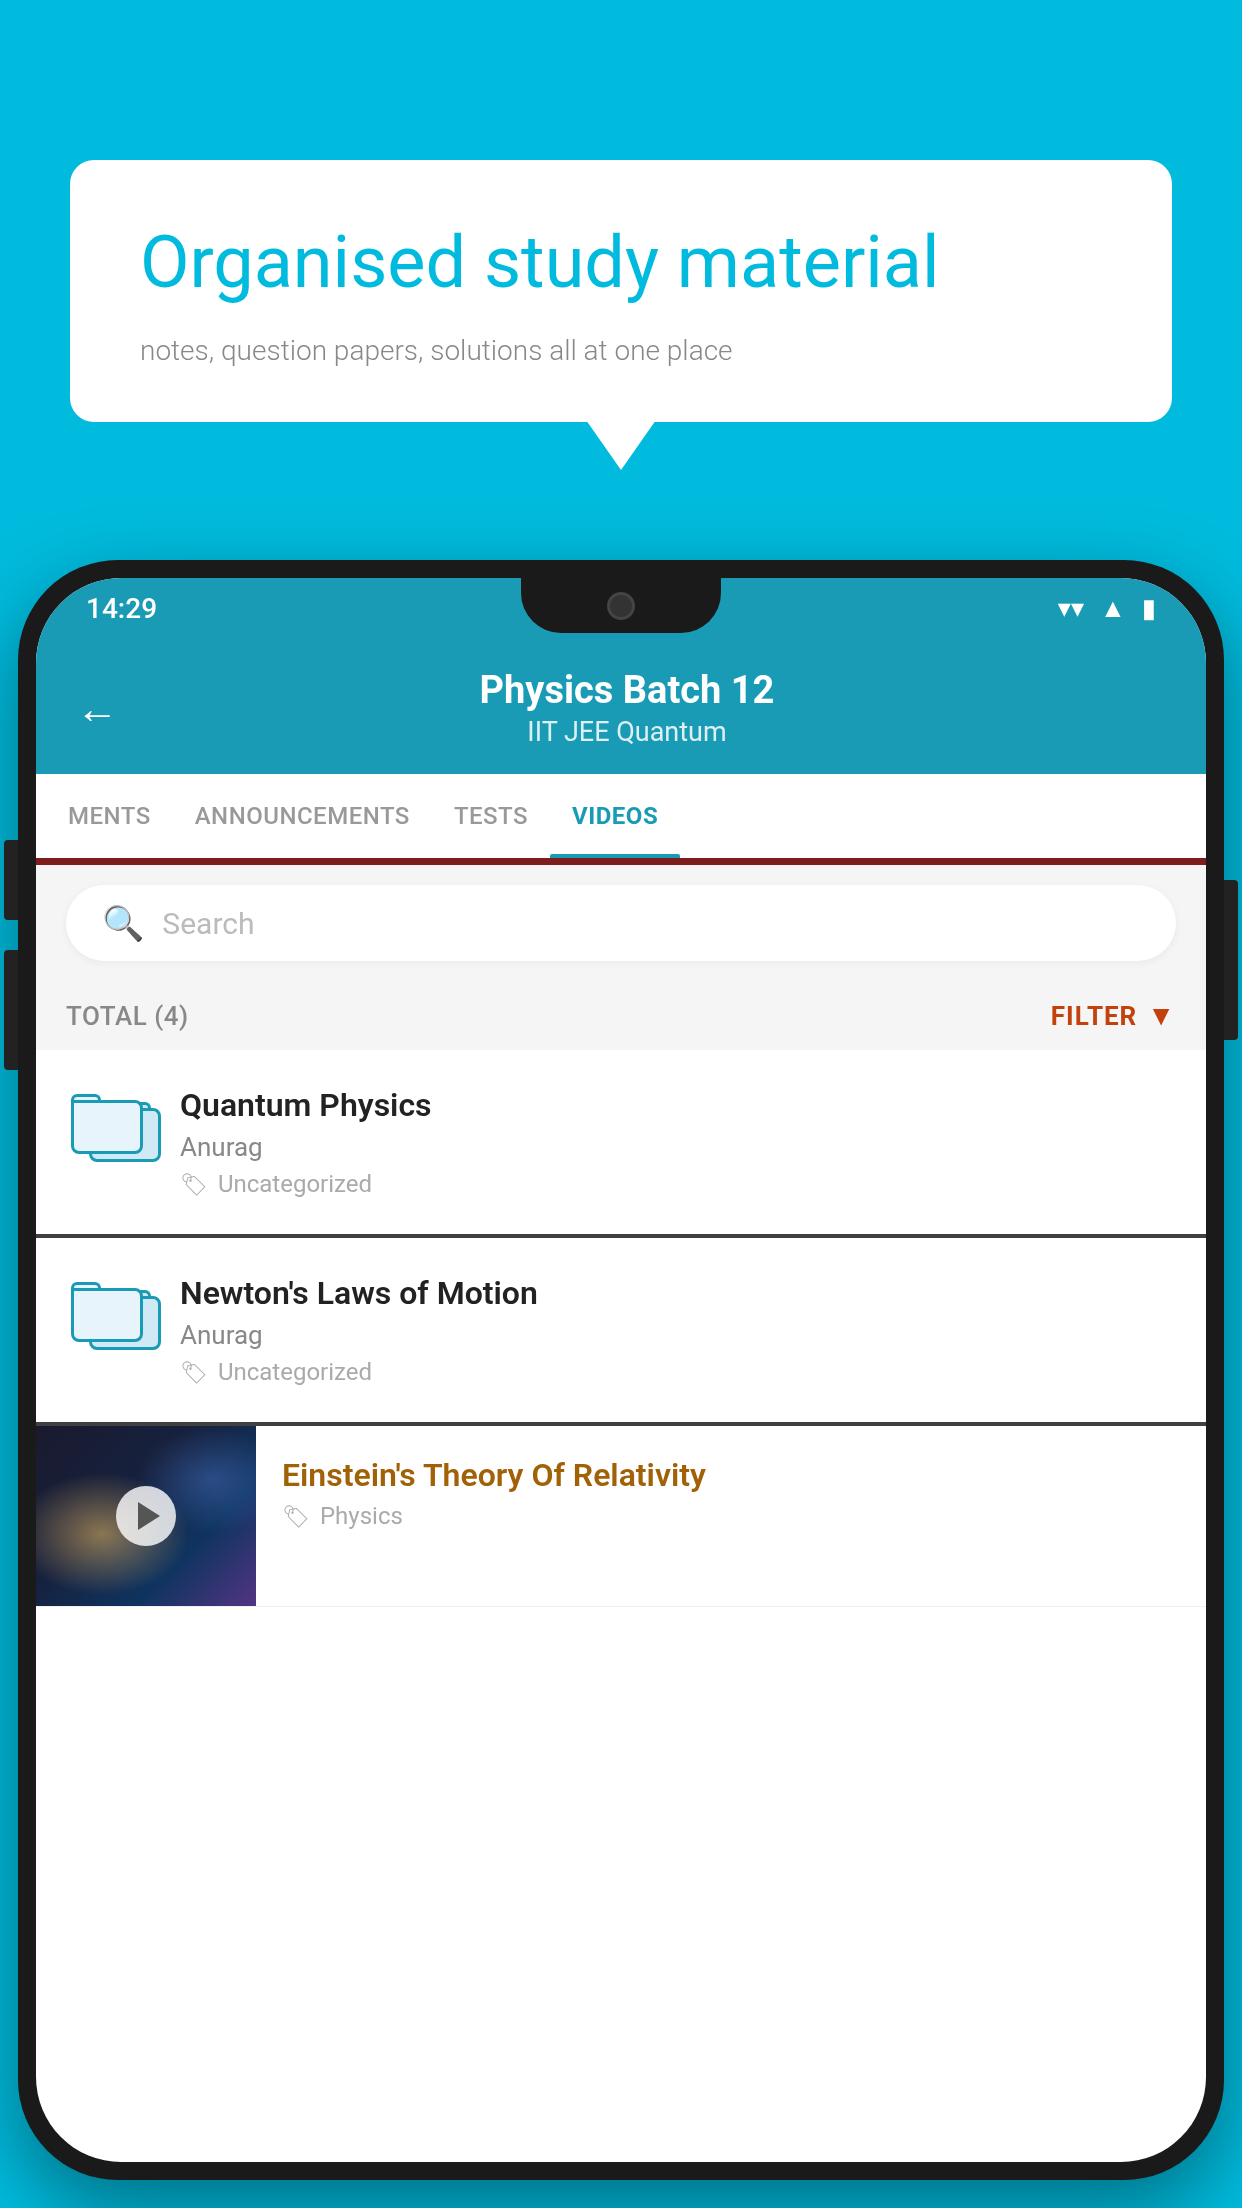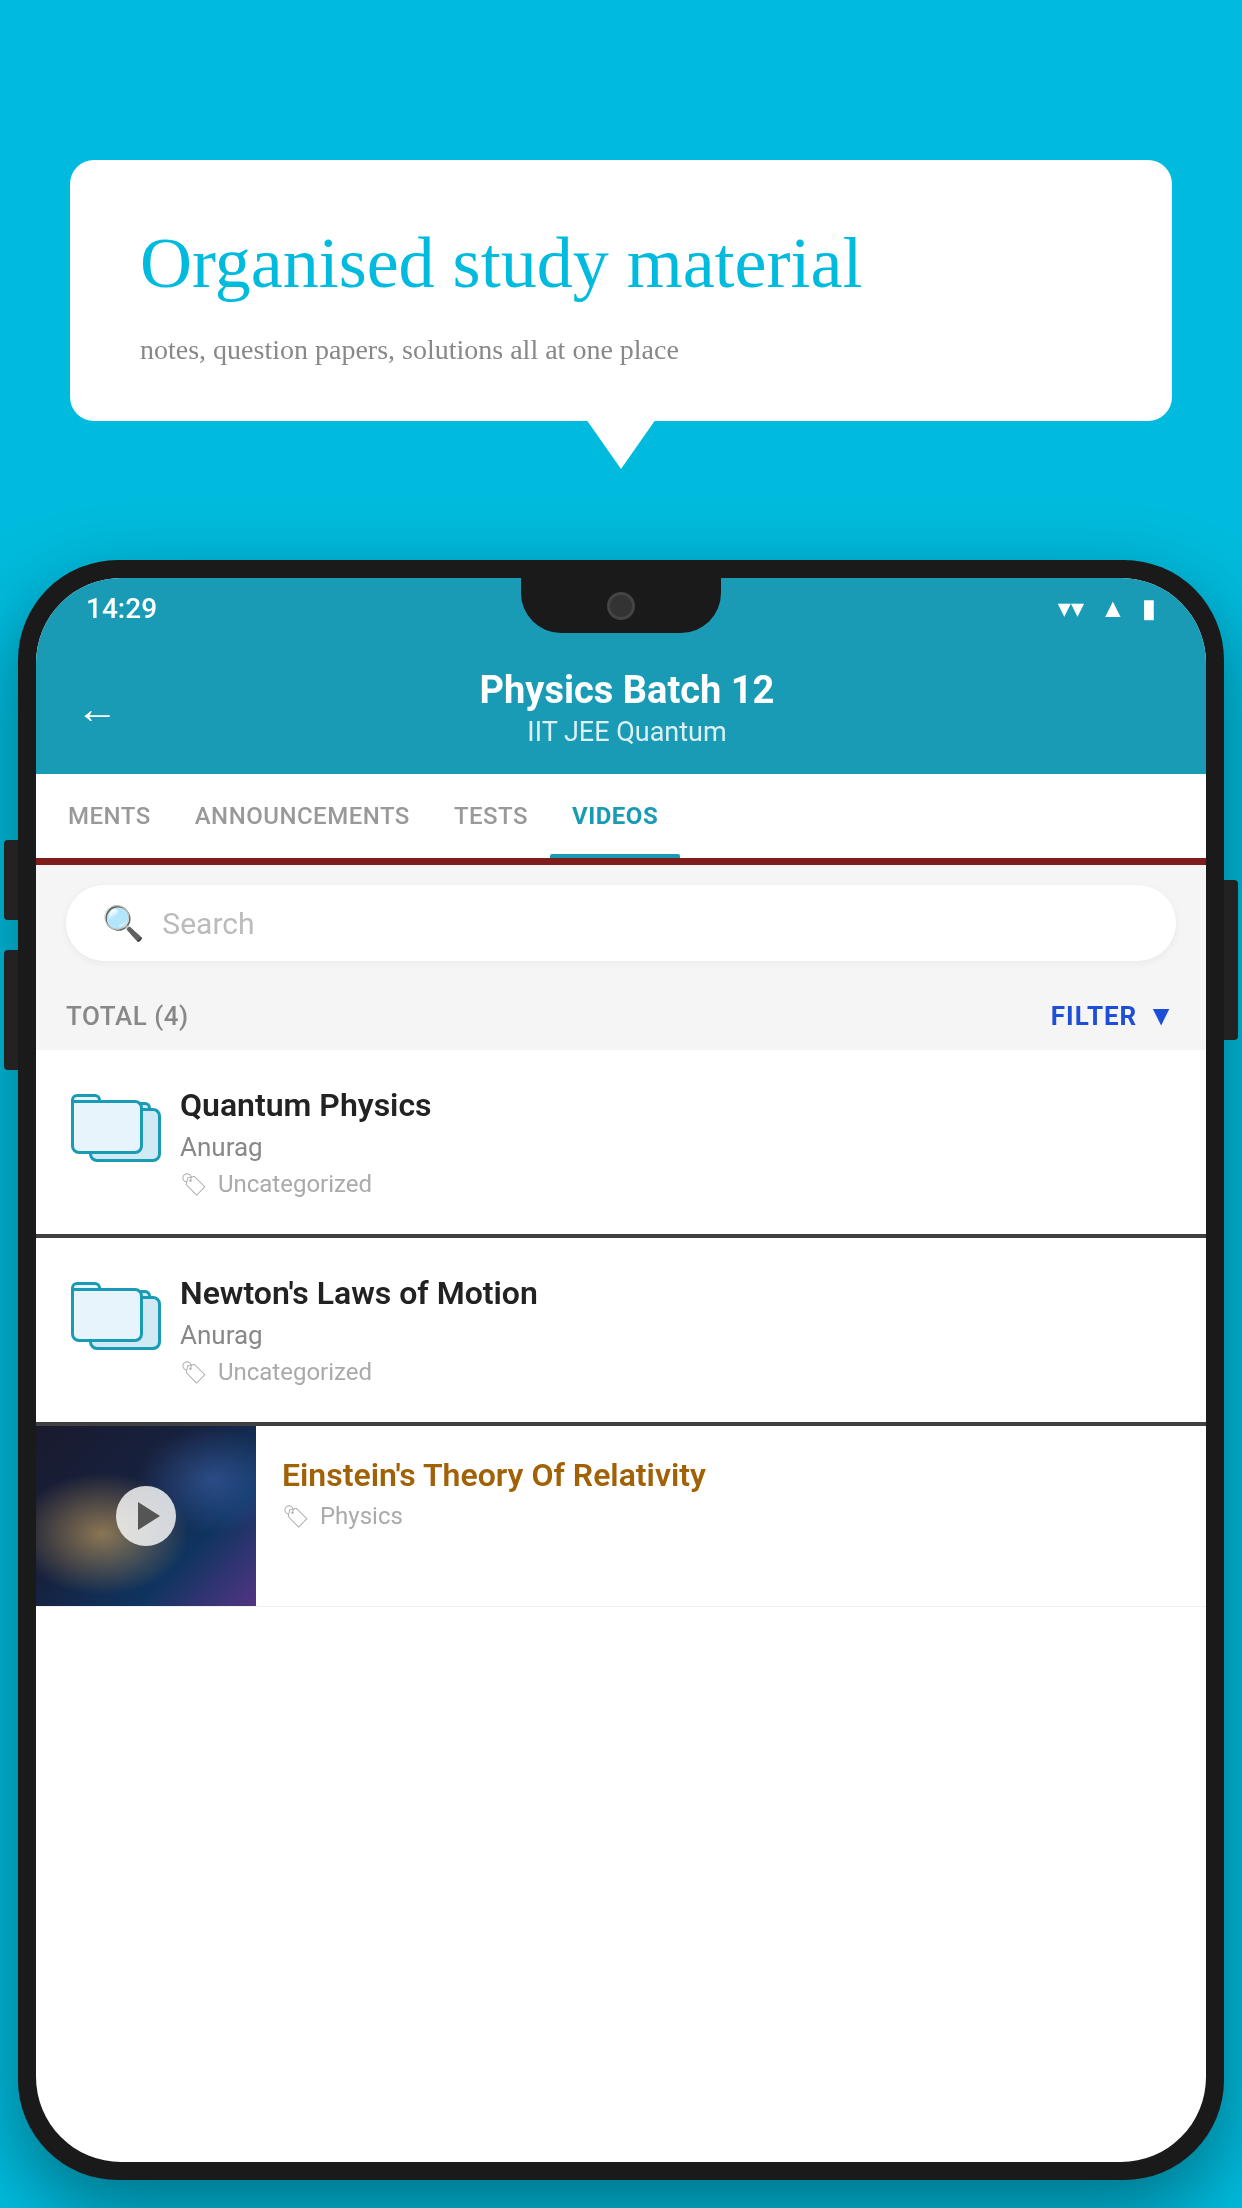--- a/index.html
+++ b/index.html
@@ -19,21 +19,20 @@
       top: 160px;
       left: 70px;
       right: 70px;
     }
 
     .speech-bubble {
       background: white;
       border-radius: 24px;
       padding: 60px 70px 55px 70px;
       position: relative;
-      font-family: Liberation Serif, serif;
     }
 
     .speech-bubble::after {
       content: '';
       position: absolute;
       bottom: -48px;
       left: 50%;
       transform: translateX(-50%);
       width: 0;
       height: 0;
@@ -272,21 +271,21 @@
       color: #888;
       font-size: 26px;
       font-weight: 500;
       letter-spacing: 0.5px;
     }
 
     .filter-btn {
       display: flex;
       align-items: center;
       gap: 10px;
-      color: #1d4ed8;
+      color: #c2410c;
       font-size: 26px;
       font-weight: 700;
       letter-spacing: 1px;
       cursor: pointer;
     }
 
     .filter-funnel {
       font-size: 28px;
     }
 

